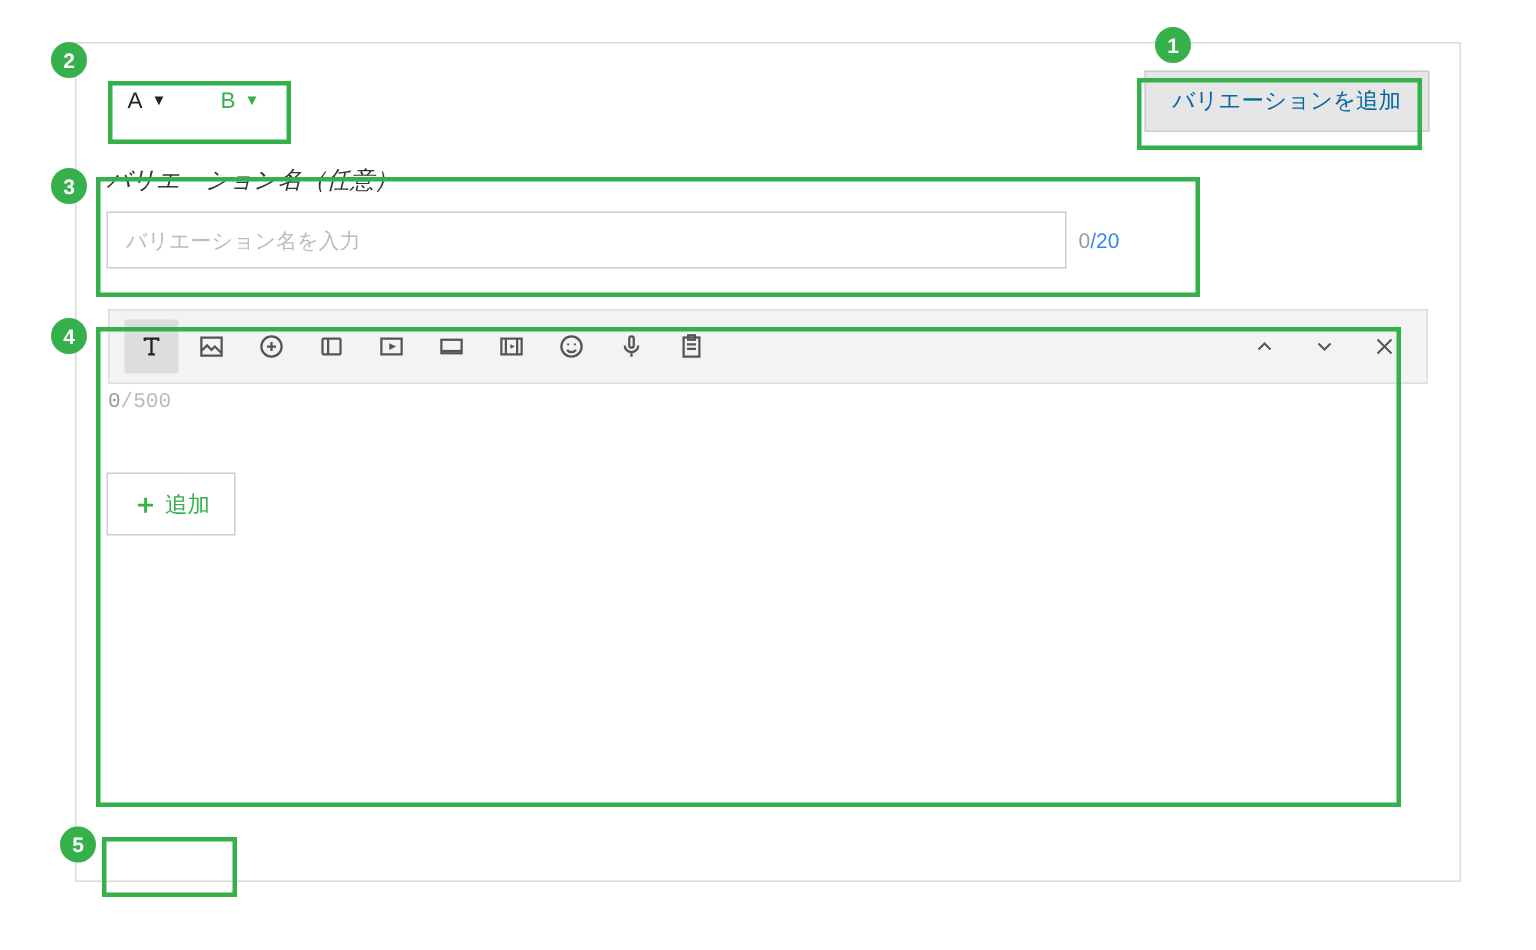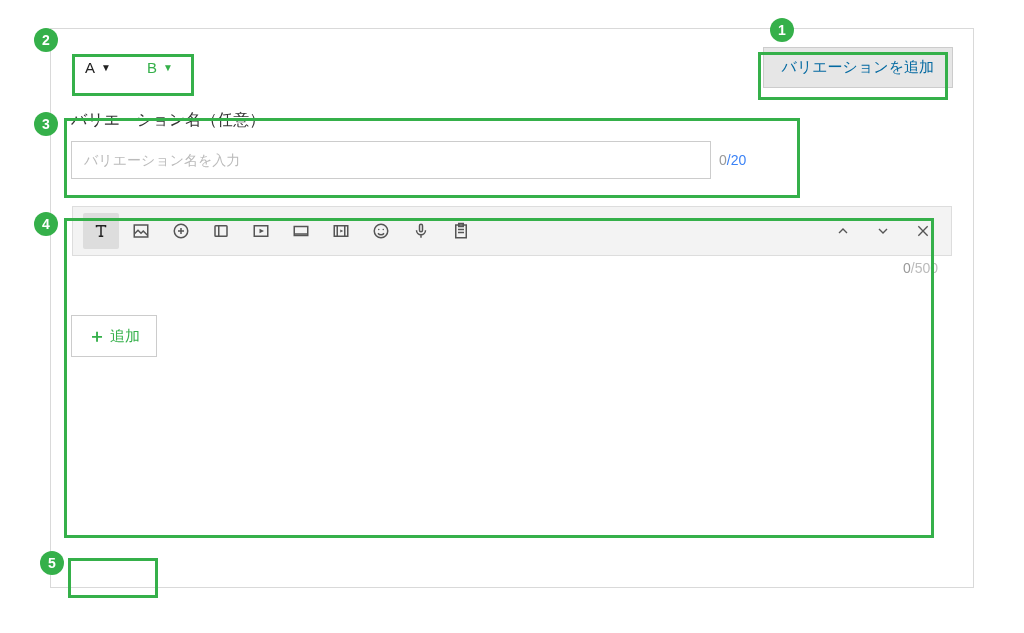--- a/index.html
+++ b/index.html
@@ -69,20 +69,21 @@
     padding: 10px 18px;
     font-size: 15px;
     color: #0369a1;
     cursor: pointer;
   }
   
   .section-label {
     font-size: 16px;
     color: #333;
     margin-bottom: 10px;
+    font-style: italic;
   }
   .name-row {
     display: flex;
     align-items: center;
     gap: 8px;
     margin-bottom: 26px;
   }
   .name-input {
     flex: 1;
     max-width: 640px;
@@ -129,24 +130,24 @@
     border: 1px solid #ccc;
     padding: 12px;
     font-size: 16px;
     min-height: 130px;
     resize: vertical;
     font-family: inherit;
     color: #333;
   }
   .msg-textarea::placeholder { color: #bbb; }
   .msg-counter {
-    text-align: right;
     font-size: 14px;
     color: #999;
     padding: 4px 14px 10px 0;
+    font-family: Liberation Mono, monospace;
   }
   .msg-counter .limit { color: #bbb; }
   .emoji-btn {
     margin: 4px 0 0 14px;
     border: 1px solid #ccc;
     background: #fff;
     padding: 10px 16px;
     font-size: 15px;
     color: #444;
     cursor: pointer;

